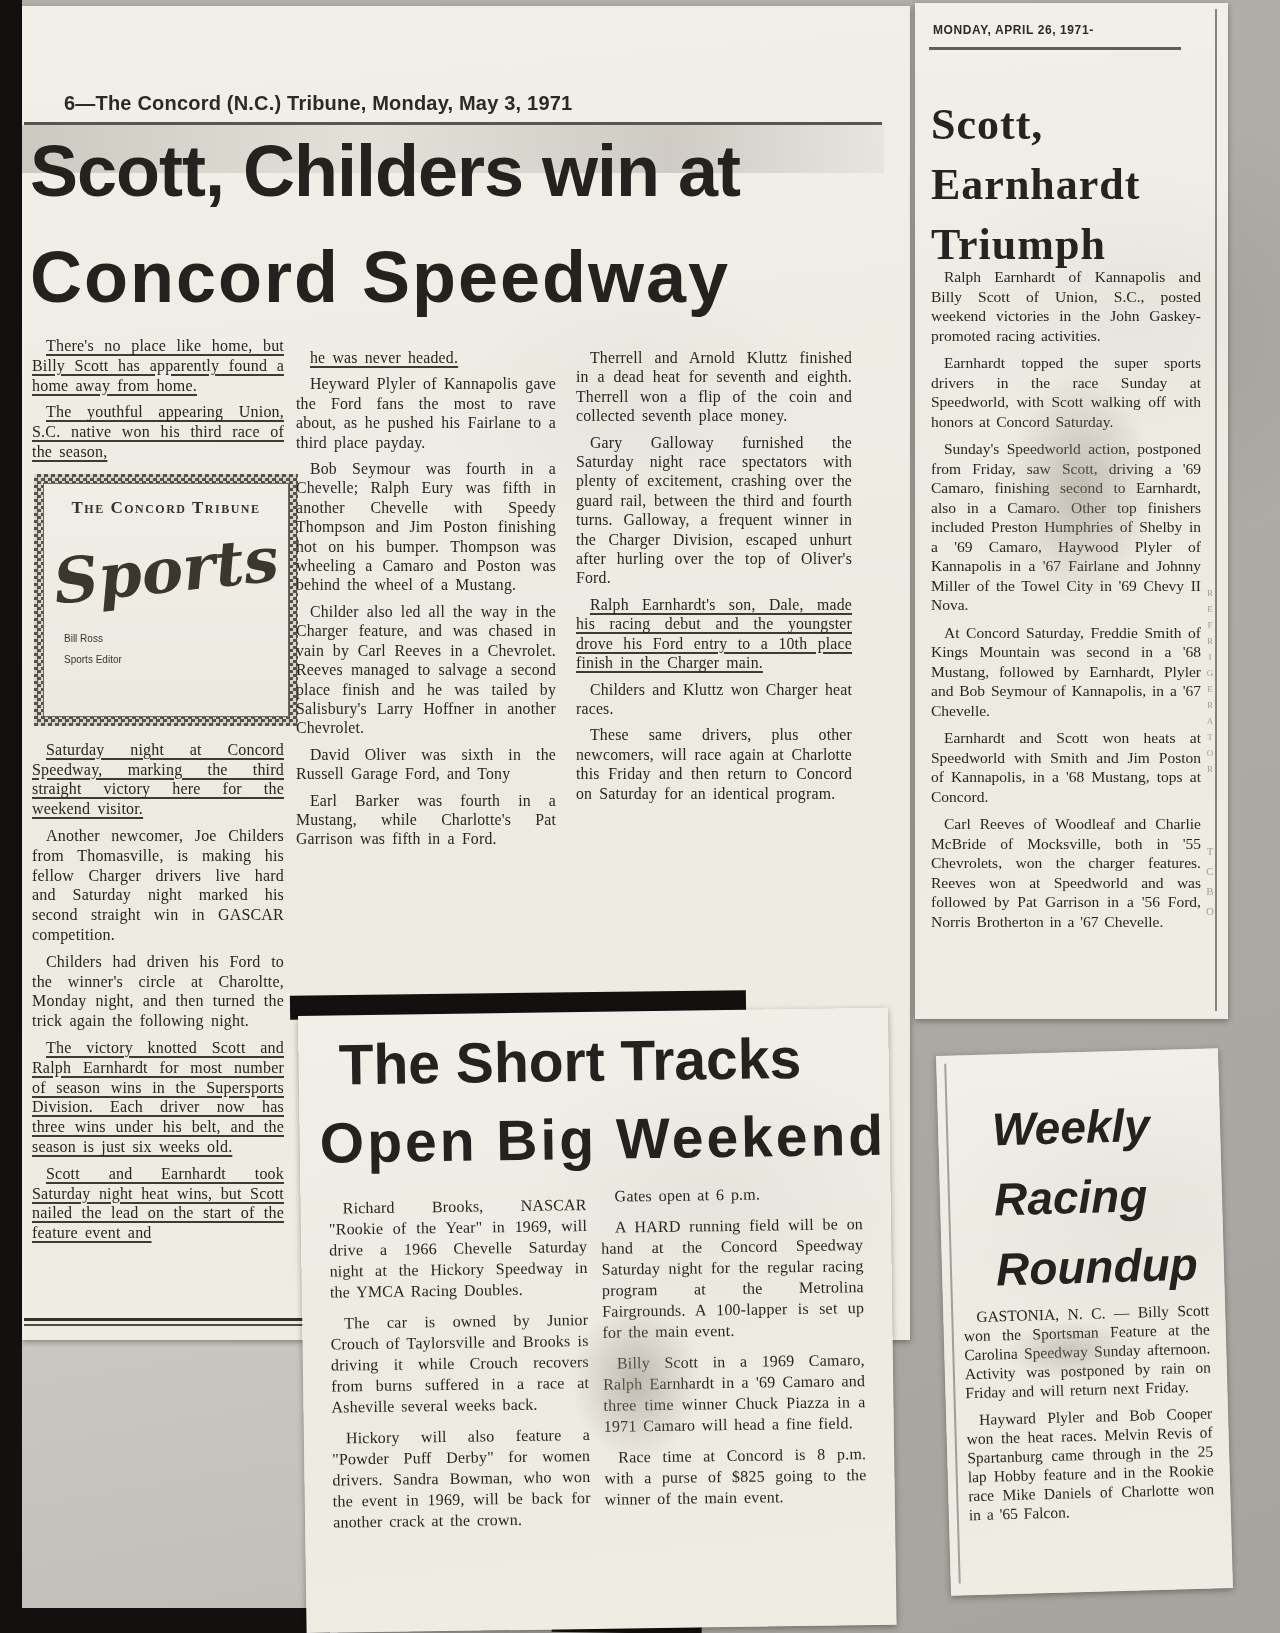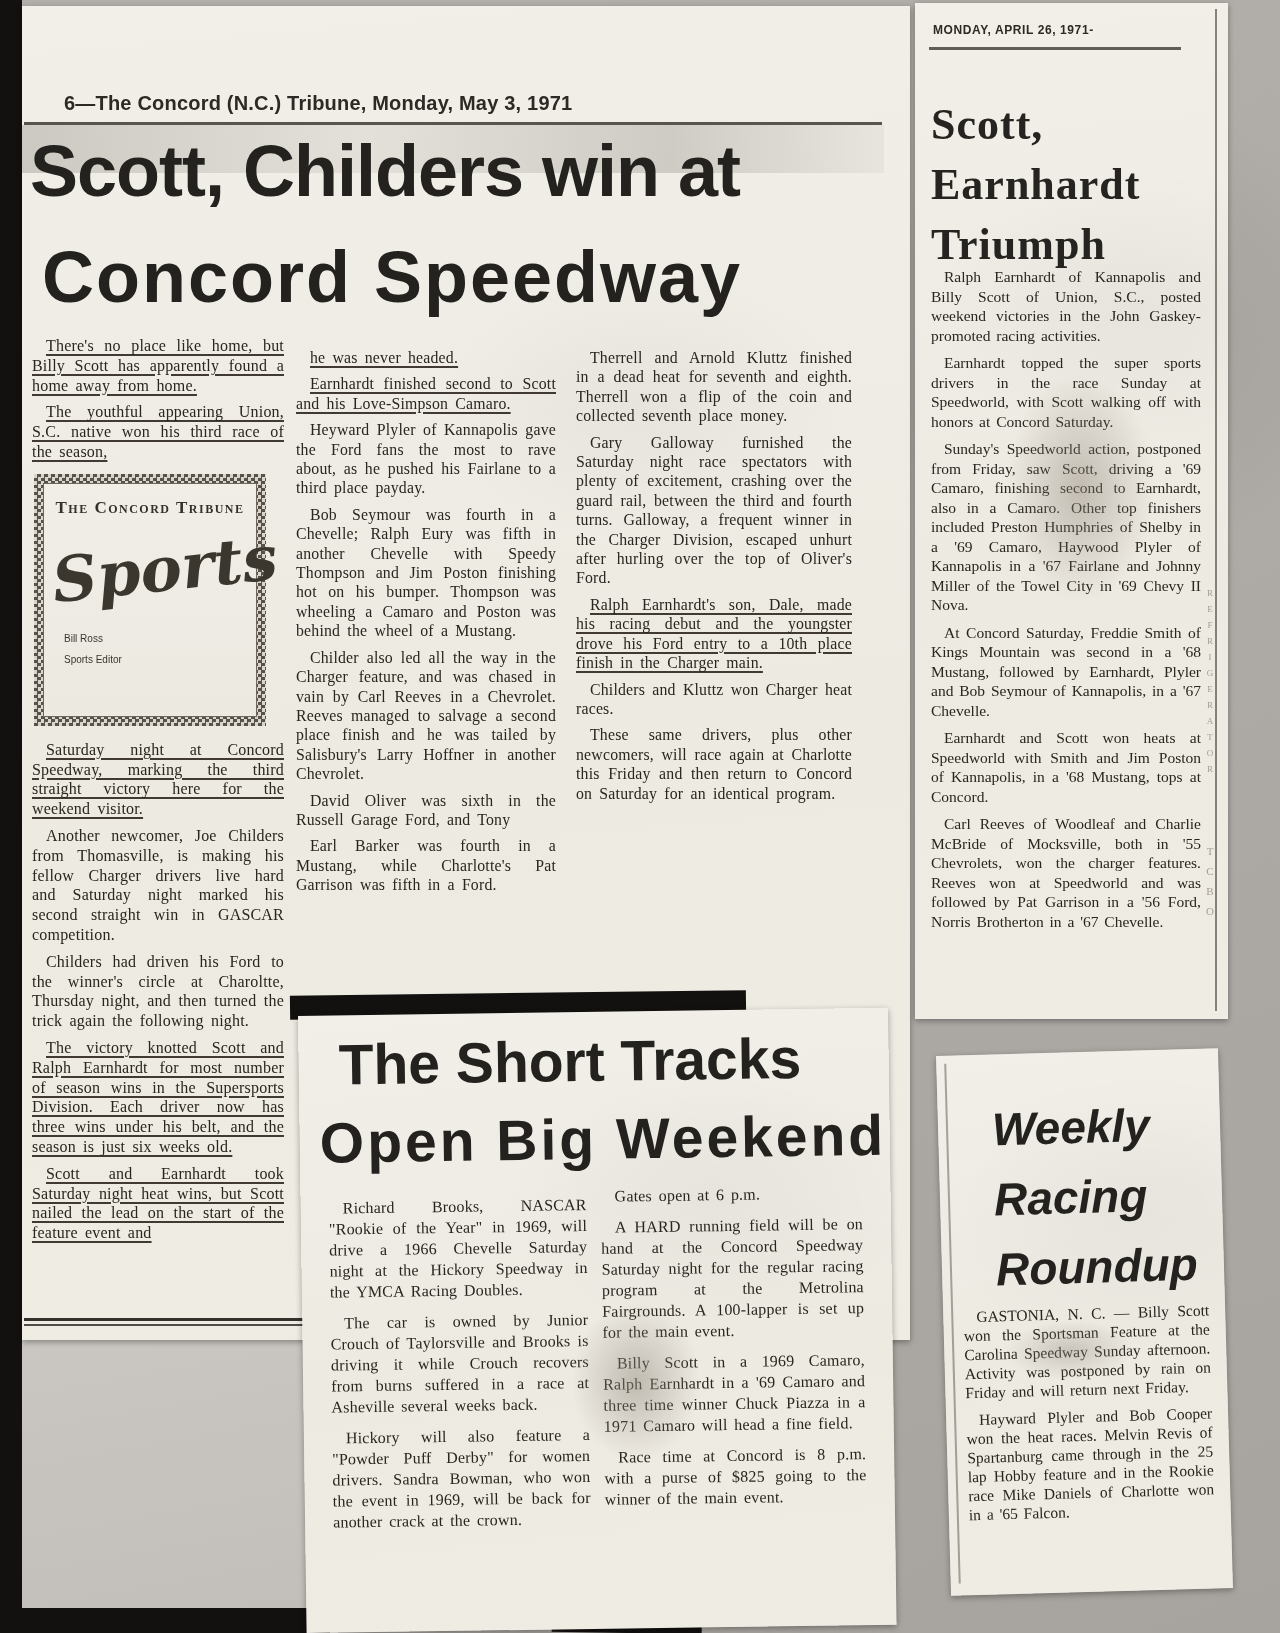--- a/index.html
+++ b/index.html
@@ -22,34 +22,34 @@
 
   
   #clip-main{left:22px;top:6px;width:888px;height:1334px;z-index:1;}
   #main-dateline{position:absolute;left:42px;top:86px;font-family:"Liberation Sans",sans-serif;
     font-weight:bold;font-size:20px;color:#2d2a26;letter-spacing:.2px;}
   #main-rule{position:absolute;left:2px;top:116px;width:858px;height:3px;background:#3c3934;opacity:.85;}
   #main-smear{position:absolute;left:0;top:119px;width:862px;height:48px;
     background:linear-gradient(90deg,rgba(120,115,108,.30),rgba(160,155,148,.16) 40%,rgba(120,115,108,.28) 75%,rgba(170,165,158,.12));}
   .main-hl{position:absolute;left:8px;font-family:"Liberation Sans",sans-serif;font-weight:bold;
     color:#24221f;font-size:72px;letter-spacing:-1px;white-space:nowrap;}
-  #main-hl2{letter-spacing:2px;margin-left:12px;}
+  #main-hl2{letter-spacing:2px;}
   .col{position:absolute;color:#29261f;}
   .col p{margin:0 0 7px 0;text-indent:14px;text-align:justify;font-size:16px;line-height:19.8px;
     word-spacing:3px;letter-spacing:.2px;}
   #main-col1{left:10px;top:330px;width:252px;}
   #main-col2{left:274px;top:342px;width:260px;}
   #main-col3{left:554px;top:342px;width:276px;}
   #main-col2 p,#main-col3 p{font-size:15.8px;line-height:19.4px;}
   .u{text-decoration:underline;text-decoration-color:#403a32;text-decoration-thickness:1.5px;text-underline-offset:2.5px;}
   #col1-endrule{position:absolute;left:2px;top:1312px;width:312px;height:10px;
     background:linear-gradient(#34312c 0 2.5px, transparent 2.5px 5.5px, rgba(52,49,44,.85) 5.5px 8px, transparent 8px);}
 
   
-  #sports-box{margin:12px 0 14px 2px;width:232px;
+  #sports-box{margin:12px 0 14px 2px;width:264px;
     background:repeating-conic-gradient(#57524a 0% 25%, #d9d5cc 0% 50%) 0 0/7px 7px;
     padding:9px;box-sizing:border-box;}
   #sports-inner{background:linear-gradient(180deg,#f0eee7,#ece9e1);border:1px solid #6d675e;
     padding:14px 8px 12px 8px;height:206px;position:relative;}
   #sports-masthead{font-family:"Liberation Serif",serif;font-variant:small-caps;font-size:17px;
     letter-spacing:1.5px;color:#35312a;text-align:center;font-weight:bold;}
   #sports-script{font-family:"DejaVu Serif",serif;font-style:italic;font-size:62px;color:#3b362e;
     text-align:center;margin-top:16px;transform:rotate(-6deg);font-weight:bold;}
   #sports-editor-name,#sports-editor-title{font-family:"Liberation Sans",sans-serif;font-weight:normal;
     font-size:10px;color:#3b362e;margin:10px 0 0 12px;}
@@ -120,28 +120,27 @@
     <div id="sports-box">
       <div id="sports-inner">
         <div id="sports-masthead">The Concord Tribune</div>
         <div id="sports-script">Sports</div>
         <div id="sports-editor-name">Bill Ross</div>
         <div id="sports-editor-title">Sports Editor</div>
       </div>
     </div>
     <p class="u">Saturday night at Concord Speedway, marking the third straight victory here for the weekend visitor.</p>
     <p>Another newcomer, Joe Childers from Thomasville, is making his fellow Charger drivers live hard and Saturday night marked his second straight win in GASCAR competition.</p>
-    <p>Childers had driven his Ford to the winner's circle at Charoltte, Thursday night, and then turned the trick again the following night.</p>
+    <p>Childers had driven his Ford to the winner's circle at Charoltte, Monday night, and then turned the trick again the following night.</p>
     <p class="u">The victory knotted Scott and Ralph Earnhardt for most number of season wins in the Supersports Division. Each driver now has three wins under his belt, and the season is just six weeks old.</p>
     <p class="u">Scott and Earnhardt took Saturday night heat wins, but Scott nailed the lead on the start of the feature event and</p>
   </div>
 
   <div class="col" id="main-col2">
     <p class="u">he was never headed.</p>
-    <p class="u">Earnhardt finished second to Scott and his Love-Simpson Camaro.</p>
     <p>Heyward Plyler of Kannapolis gave the Ford fans the most to rave about, as he pushed his Fairlane to a third place payday.</p>
     <p>Bob Seymour was fourth in a Chevelle; Ralph Eury was fifth in another Chevelle with Speedy Thompson and Jim Poston finishing hot on his bumper. Thompson was wheeling a Camaro and Poston was behind the wheel of a Mustang.</p>
     <p>Childer also led all the way in the Charger feature, and was chased in vain by Carl Reeves in a Chevrolet. Reeves managed to salvage a second place finish and he was tailed by Salisbury's Larry Hoffner in another Chevrolet.</p>
     <p>David Oliver was sixth in the Russell Garage Ford, and Tony</p>
     <p>Earl Barker was fourth in a Mustang, while Charlotte's Pat Garrison was fifth in a Ford.</p>
   </div>
 
   <div class="col" id="main-col3">
     <p>Therrell and Arnold Kluttz finished in a dead heat for seventh and eighth. Therrell won a flip of the coin and collected seventh place money.</p>
     <p>Gary Galloway furnished the Saturday night race spectators with plenty of excitement, crashing over the guard rail, between the third and fourth turns. Galloway, a frequent winner in the Charger Division, escaped unhurt after hurling over the top of Oliver's Ford.</p>

